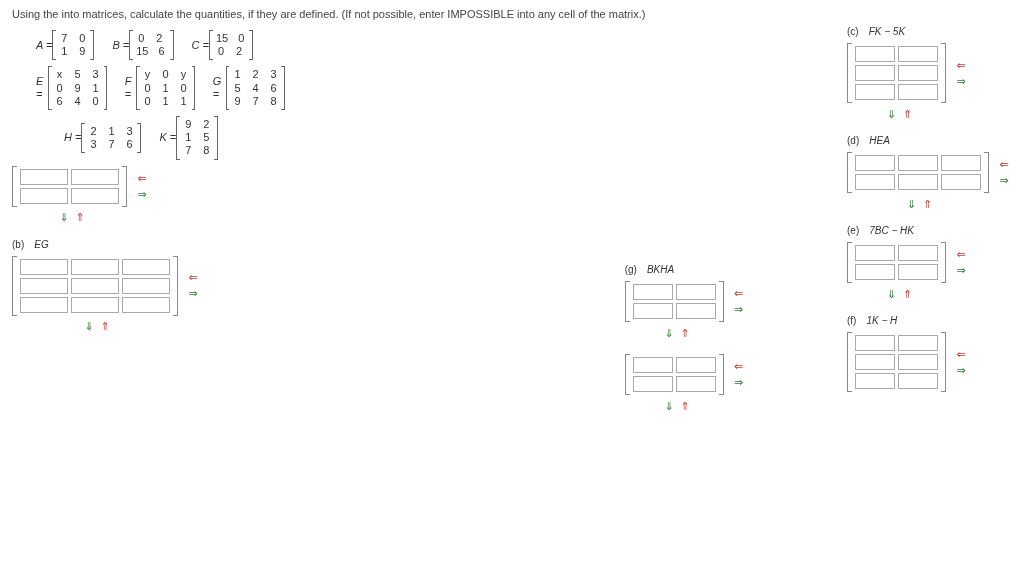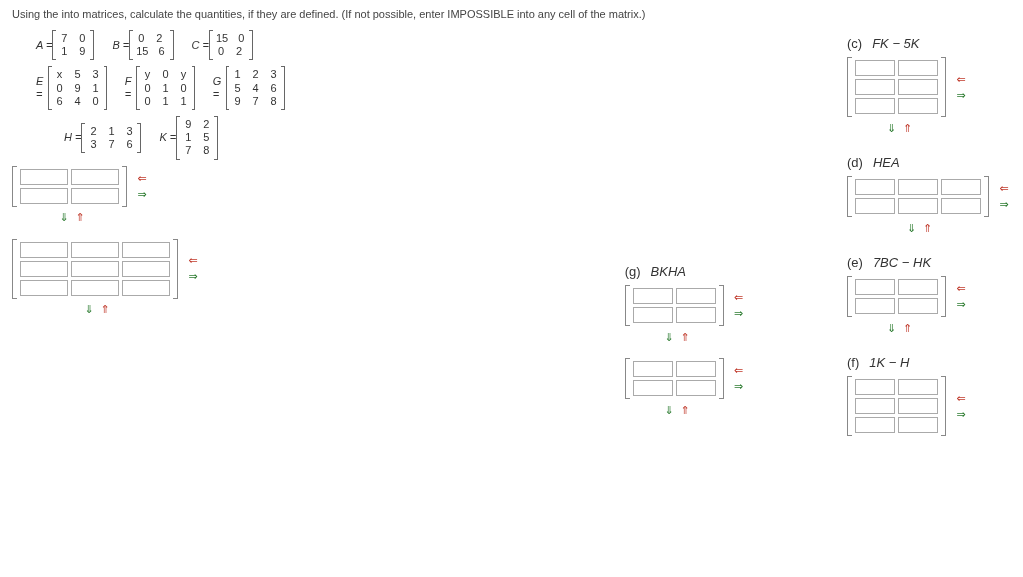--- a/index.html
+++ b/index.html
@@ -23,21 +23,21 @@
   .br-l, .br-r {
     border: 1px solid #666;
     width: 4px;
     align-self: stretch;
   }
   .br-l { border-right: none; }
   .br-r { border-left: none; }
   .mat-body { display: inline-flex; flex-direction: column; padding: 2px 3px; }
   .mat-r { display: flex; gap: 8px; }
   .mat-c { min-width: 10px; text-align: center; font-size: 11px; color: #333; }
-  .q-label { margin: 20px 0 6px; font-size: 13px; color: #333; }
+  .q-label { margin: 10px 0 6px; font-size: 10px; color: #333; }
   .q-label .pl { margin-right: 10px; }
   .ans-wrap { display: flex; align-items: center; gap: 4px; }
   .ans-mat {
     display: inline-flex;
     align-items: stretch;
   }
   .am-br-l, .am-br-r {
     border: 1px solid #888;
     width: 5px;
   }
@@ -254,20 +254,21 @@
             <span class="arrow-btn">⇒</span>
           </span>
     </div>
     <div class="arr-row" style="width:120px">
           <span class="arrow-btn">⇓</span>
           <span class="arrow-btn red">⇑</span>
         </div>
   </div>
 
   <div class="block">
+    <div class="q-label"><span class="pl">(b)</span><i>EG</i></div>
     <div class="ans-wrap">
       <span class="ans-mat">
             <span class="am-br-l"></span>
             <span class="am-body">
         <span class="am-row">
                 <input class="cell" style="">
                 <input class="cell" style="">
                 <input class="cell" style="">
               </span>
         <span class="am-row">

